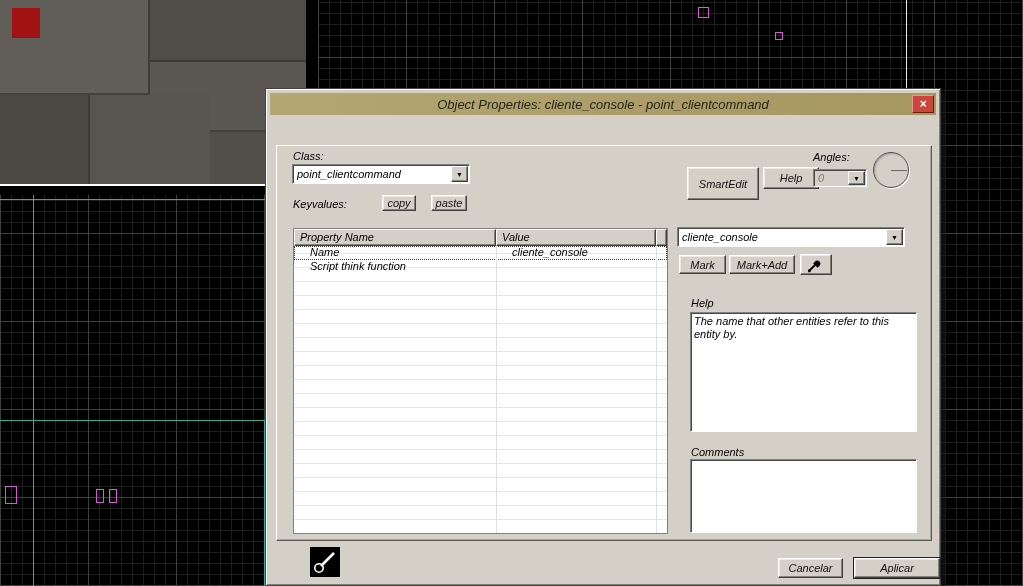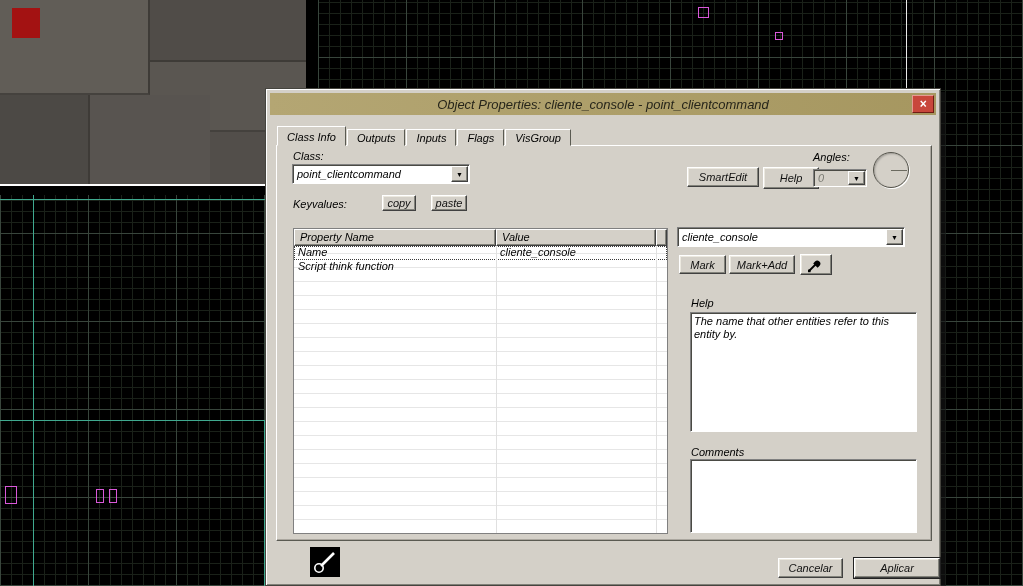--- a/index.html
+++ b/index.html
@@ -82,21 +82,21 @@
   .th {
     background:#d4d0c8; font-size:11px; padding:1px 1px 0 5px; color:#000;
     border:1px solid; border-color:#ffffff #404040 #404040 #ffffff;
     box-shadow: inset -1px -1px 0 #83837b; overflow:hidden; white-space:nowrap;
   }
   .tbody {
     position:relative; height:287px; background:#fff;
     background-image: repeating-linear-gradient(0deg, transparent 0 13px, #e6e6e6 13px 14px);
   }
   .vline { position:absolute; top:0; bottom:0; width:1px; background:#e0e0e0; }
-  .trow { display:flex; height:14px; line-height:13px; font-size:11px; color:#000; }
+  .trow { display:flex; height:14px; line-height:13px; font-size:11px; color:#000;padding-left:12px; }
   .trow .td { padding-left:4px; overflow:hidden; white-space:nowrap; }
   .trow.selected { outline:1px dotted #3a3a3a; outline-offset:-1px; }
 
   .dial { border-radius:50%; border:1px solid #55544c; box-shadow: 1px 1px 0 #fff, inset 1px 1px 2px rgba(0,0,0,0.25); }
   .dial::after { content:""; position:absolute; left:50%; top:50%; width:16px; height:1px; background:#6b6a60; }
 
   .textbox { font-size:11px; color:#000; padding:2px 3px; line-height:13px; overflow:hidden; }
 </style>
 </head>
 <body>
@@ -132,39 +132,32 @@
 
   <div class="dialog abs" style="left:265px;top:88px;width:676px;height:498px">
 
     <div class="titlebar">
       <span class="title-text">Object Properties: cliente_console - point_clientcommand</span>
       <div class="closebtn">
         <span>×</span>
       </div>
     </div>
 
-    <div class="tabs abs" style="left:11px;top:37px">
-      <div class="tab active">Class Info</div>
-      <div class="tab">Outputs</div>
-      <div class="tab">Inputs</div>
-      <div class="tab">Flags</div>
-      <div class="tab">VisGroup</div>
-    </div>
 
     <div class="panel" style="left:10px;top:56px;width:656px;height:396px">
 
       <div class="lbl" style="left:16px;top:4px">Class:</div>
       <div class="combo sunken" style="left:15px;top:18px;width:178px;height:20px">
         <span class="combo-text">point_clientcommand</span>
         <span class="combo-arrow">
             <span>▼</span>
           </span>
       </div>
 
-      <div class="btn" style="left:410px;top:21px;width:72px;height:20px">SmartEdit</div>
+      <div class="btn" style="left:410px;top:21px;width:72px;height:33px">SmartEdit</div>
       <div class="btn" style="left:486px;top:21px;width:56px;height:22px">Help</div>
 
       <div class="lbl" style="left:536px;top:5px">Angles:</div>
       <div class="combo sunken" style="left:536px;top:23px;width:54px;height:18px;background:#d4d0c8">
         <span class="combo-text gray">0</span>
         <span class="combo-arrow">
             <span>▼</span>
           </span>
       </div>
       <div class="dial abs" style="left:596px;top:6px;width:36px;height:36px"></div>

